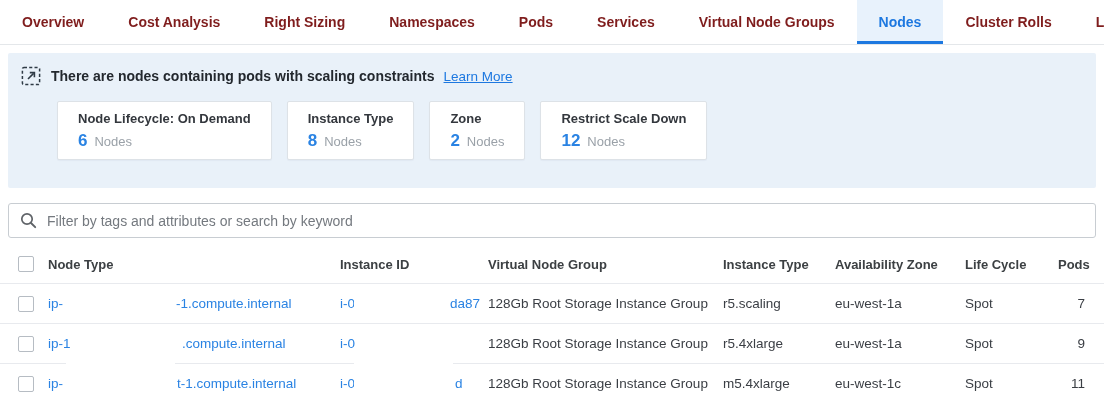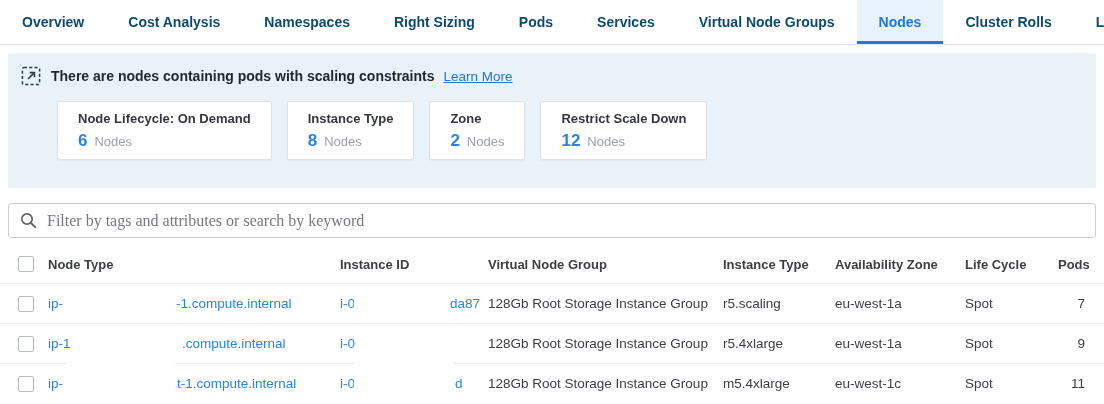--- a/index.html
+++ b/index.html
@@ -10,21 +10,21 @@
     --text-dark:#3a3e44;
     --line:#e8eaee;
   }
   *{box-sizing:border-box;margin:0;padding:0;}
   body{background:#fff;font-family:"Liberation Sans",sans-serif;}
   .app{position:relative;width:1104px;height:404px;overflow:hidden;background:#fff;}
 
   
   .tabbar{display:flex;height:45px;border-bottom:1px solid #e4e7ea;align-items:stretch;}
   .tab{display:flex;align-items:center;padding:0 22px;font-size:14px;font-weight:600;
-       color:#0c4a6e;cursor:pointer;white-space:nowrap;}
+       color:#7f1d1d;cursor:pointer;white-space:nowrap;}
   .tab.active{color:var(--accent);background:var(--active-tab-bg);
        box-shadow:inset 0 -3px 0 var(--accent);}
 
   
   .banner{margin:8px;height:135px;background:var(--banner-bg);border-radius:2px;padding-top:13px;}
   .banner-line{display:flex;align-items:center;padding-left:13px;}
   .banner-icon{width:20px;height:20px;flex:0 0 auto;margin-right:10px;display:flex;}
   .banner-text{font-size:14px;font-weight:600;color:#23282e;}
   .banner-link{font-size:13.5px;color:var(--accent);text-decoration:underline;margin-left:9px;cursor:pointer;}
 
@@ -33,22 +33,22 @@
         padding:9px 20px 8px;cursor:pointer;box-shadow:0 1px 1px rgba(40,60,90,.04);}
   .card-title{font-size:13px;font-weight:600;color:#33373d;white-space:nowrap;}
   .card-count{margin-top:5px;display:flex;align-items:baseline;}
   .card-num{font-size:17px;font-weight:600;color:var(--link);}
   .card-unit{font-size:13px;color:#9aa1a8;margin-left:7px;}
 
   
   .searchbox{margin:15px 8px 0;height:35px;border:1px solid #c8cdd2;border-radius:3px;
         display:flex;align-items:center;padding:0 11px;background:#fff;}
   .searchbox svg{flex:0 0 auto;}
-  .search-input{border:none;outline:none;flex:1;margin-left:10px;font-size:16px;
-        font-family:Liberation Serif, serif;color:#be185d;background:transparent;}
+  .search-input{border:none;outline:none;flex:1;margin-left:10px;font-size:14px;
+        font-family:Liberation Sans, sans-serif;color:#be185d;background:transparent;}
   .search-input::placeholder{color:#74797f;opacity:1;}
 
   
   .table{margin-top:7px;position:relative;}
   .t-head{position:relative;height:38px;}
   .t-row{position:relative;height:40px;border-top:1px solid var(--line);}
   .cell{position:absolute;top:0;height:100%;display:flex;align-items:center;
         font-size:13.5px;color:var(--text-dark);white-space:nowrap;}
   .t-head .cell{font-size:13px;font-weight:600;color:#3c4043;}
   .c-check{left:18px;width:16px;}
@@ -67,22 +67,22 @@
   .redact{position:absolute;background:#fff;}
 </style>
 </head>
 <body>
 
 <div class="app">
 
   <div class="tabbar">
     <div class="tab">Overview</div>
     <div class="tab">Cost Analysis</div>
+    <div class="tab">Right Sizing</div>
     <div class="tab">Namespaces</div>
-    <div class="tab">Right Sizing</div>
     <div class="tab">Pods</div>
     <div class="tab">Services</div>
     <div class="tab">Virtual Node Groups</div>
     <div class="tab active">Nodes</div>
     <div class="tab">Cluster Rolls</div>
     <div class="tab">Log</div>
   </div>
 
   <div class="banner">
     <div class="banner-line">

